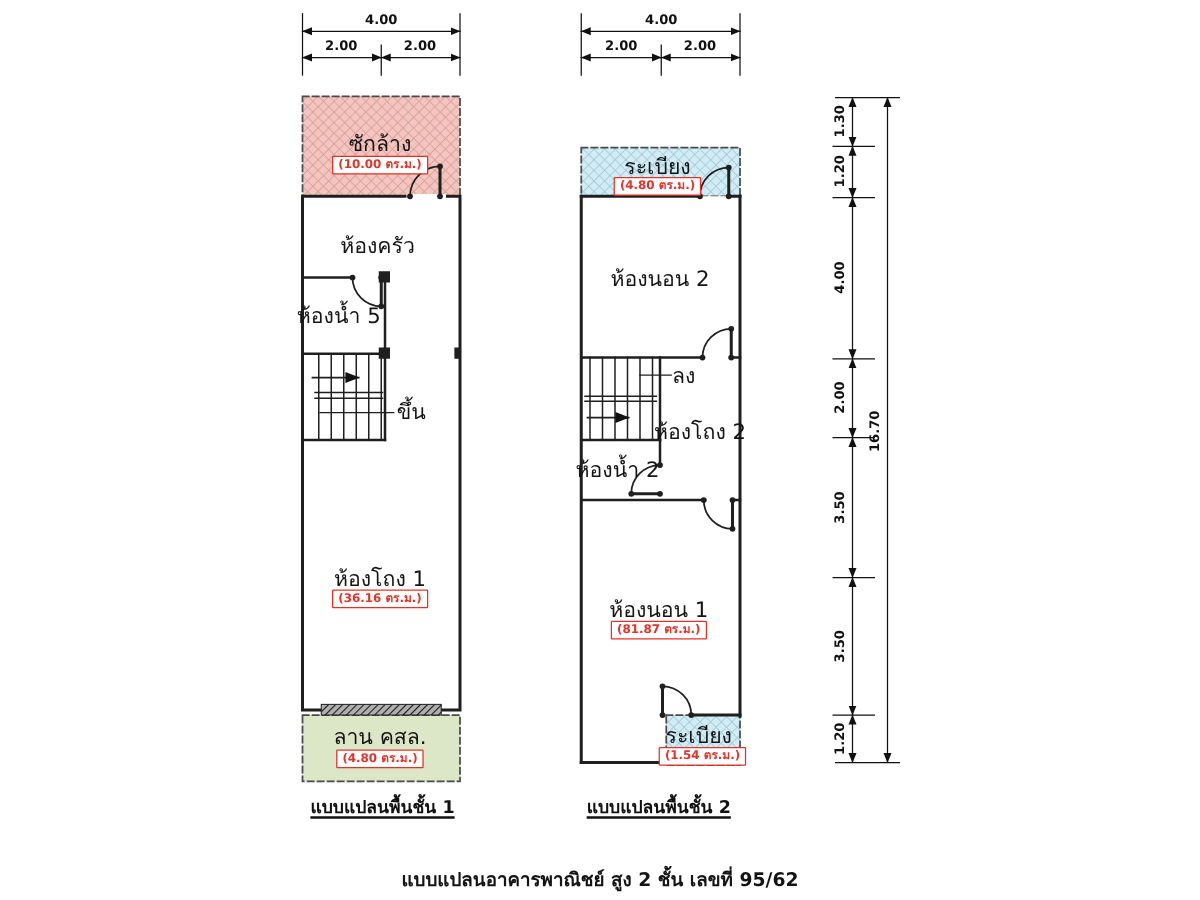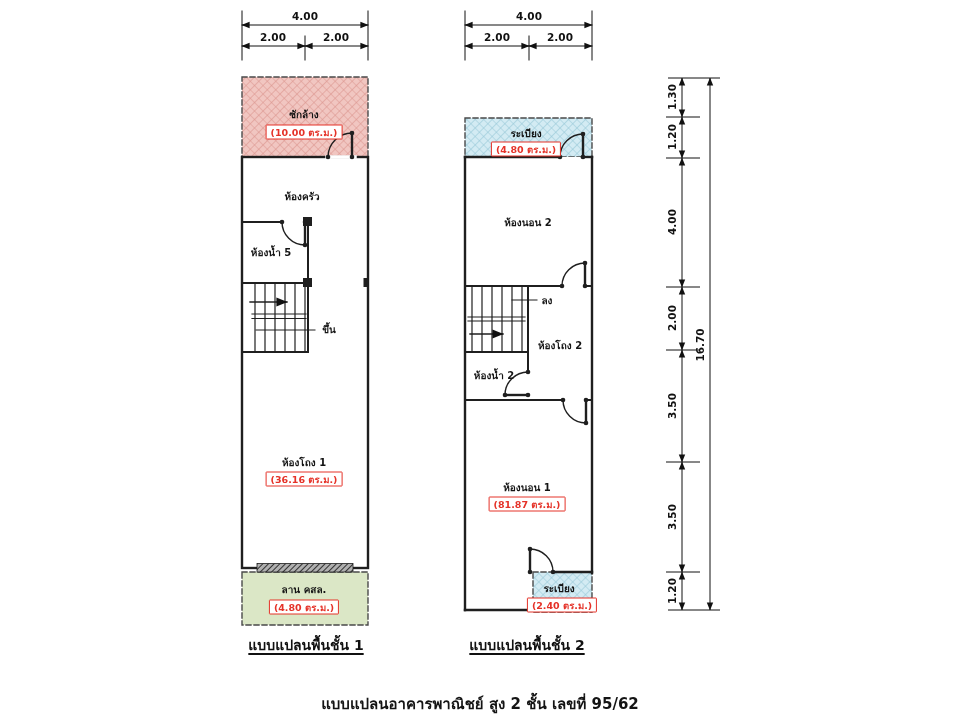--- a/index.html
+++ b/index.html
@@ -1,20 +1,20 @@
 <!DOCTYPE html>
 <html><head>
 <meta charset="utf-8">
 <style>
   html,body{margin:0;padding:0;background:#fff;}
   #page{position:relative;width:876px;height:720px;background:#ffffff;overflow:hidden;
         font-family:"DejaVu Sans","Liberation Sans",sans-serif;}
   svg{position:absolute;left:0;top:0;}
   .lbl{position:absolute;transform:translate(-50%,-50%);white-space:nowrap;}
-  .rl{font-size:10px;font-weight:bold;color:#141414;}
+  .rl{font-size:17px;font-weight:normal;color:#141414;}
   .ab{font-size:9.5px;font-weight:bold;color:#e53228;border:1.5px solid #e53228;
       background:#fff;padding:0 4px;line-height:13px;border-radius:1px;}
   .dl{font-size:10.5px;font-weight:bold;color:#111;}
   .vdl{transform:translate(-50%,-50%) rotate(-90deg);}
   .caption{font-size:14px;font-weight:bold;color:#111;text-decoration:underline;
            text-decoration-thickness:2px;text-underline-offset:3px;}
   .main-title{position:absolute;left:0;top:692px;width:960px;text-align:center;
               font-size:15px;font-weight:bold;color:#141414;}
 </style>
 </head>
@@ -234,21 +234,21 @@
 
 <div class="lbl rl" style="left:526px;top:133px">ระเบียง</div>
 <div class="lbl ab" style="left:526px;top:149px">(4.80 ตร.ม.)</div>
 <div class="lbl rl" style="left:528px;top:222px">ห้องนอน 2</div>
 <div class="lbl rl" style="left:547px;top:300px">ลง</div>
 <div class="lbl rl" style="left:560px;top:345px">ห้องโถง 2</div>
 <div class="lbl rl" style="left:494px;top:375px">ห้องน้ำ 2</div>
 <div class="lbl rl" style="left:527px;top:487px">ห้องนอน 1</div>
 <div class="lbl ab" style="left:527px;top:504px">(81.87 ตร.ม.)</div>
 <div class="lbl rl" style="left:559px;top:588px">ระเบียง</div>
-<div class="lbl ab" style="left:562px;top:605px">(2.40 ตร.ม.)</div>
+<div class="lbl ab" style="left:562px;top:605px">(1.54 ตร.ม.)</div>
 <div class="lbl caption" style="left:527px;top:645px">แบบแปลนพื้นชั้น 2</div>
 
 <div class="lbl dl vdl" style="left:672px;top:97px">1.30</div>
 <div class="lbl dl vdl" style="left:672px;top:137px">1.20</div>
 <div class="lbl dl vdl" style="left:672px;top:222px">4.00</div>
 <div class="lbl dl vdl" style="left:672px;top:318px">2.00</div>
 <div class="lbl dl vdl" style="left:672px;top:406px">3.50</div>
 <div class="lbl dl vdl" style="left:672px;top:517px">3.50</div>
 <div class="lbl dl vdl" style="left:672px;top:591px">1.20</div>
 <div class="lbl dl vdl" style="left:700px;top:345px">16.70</div>

